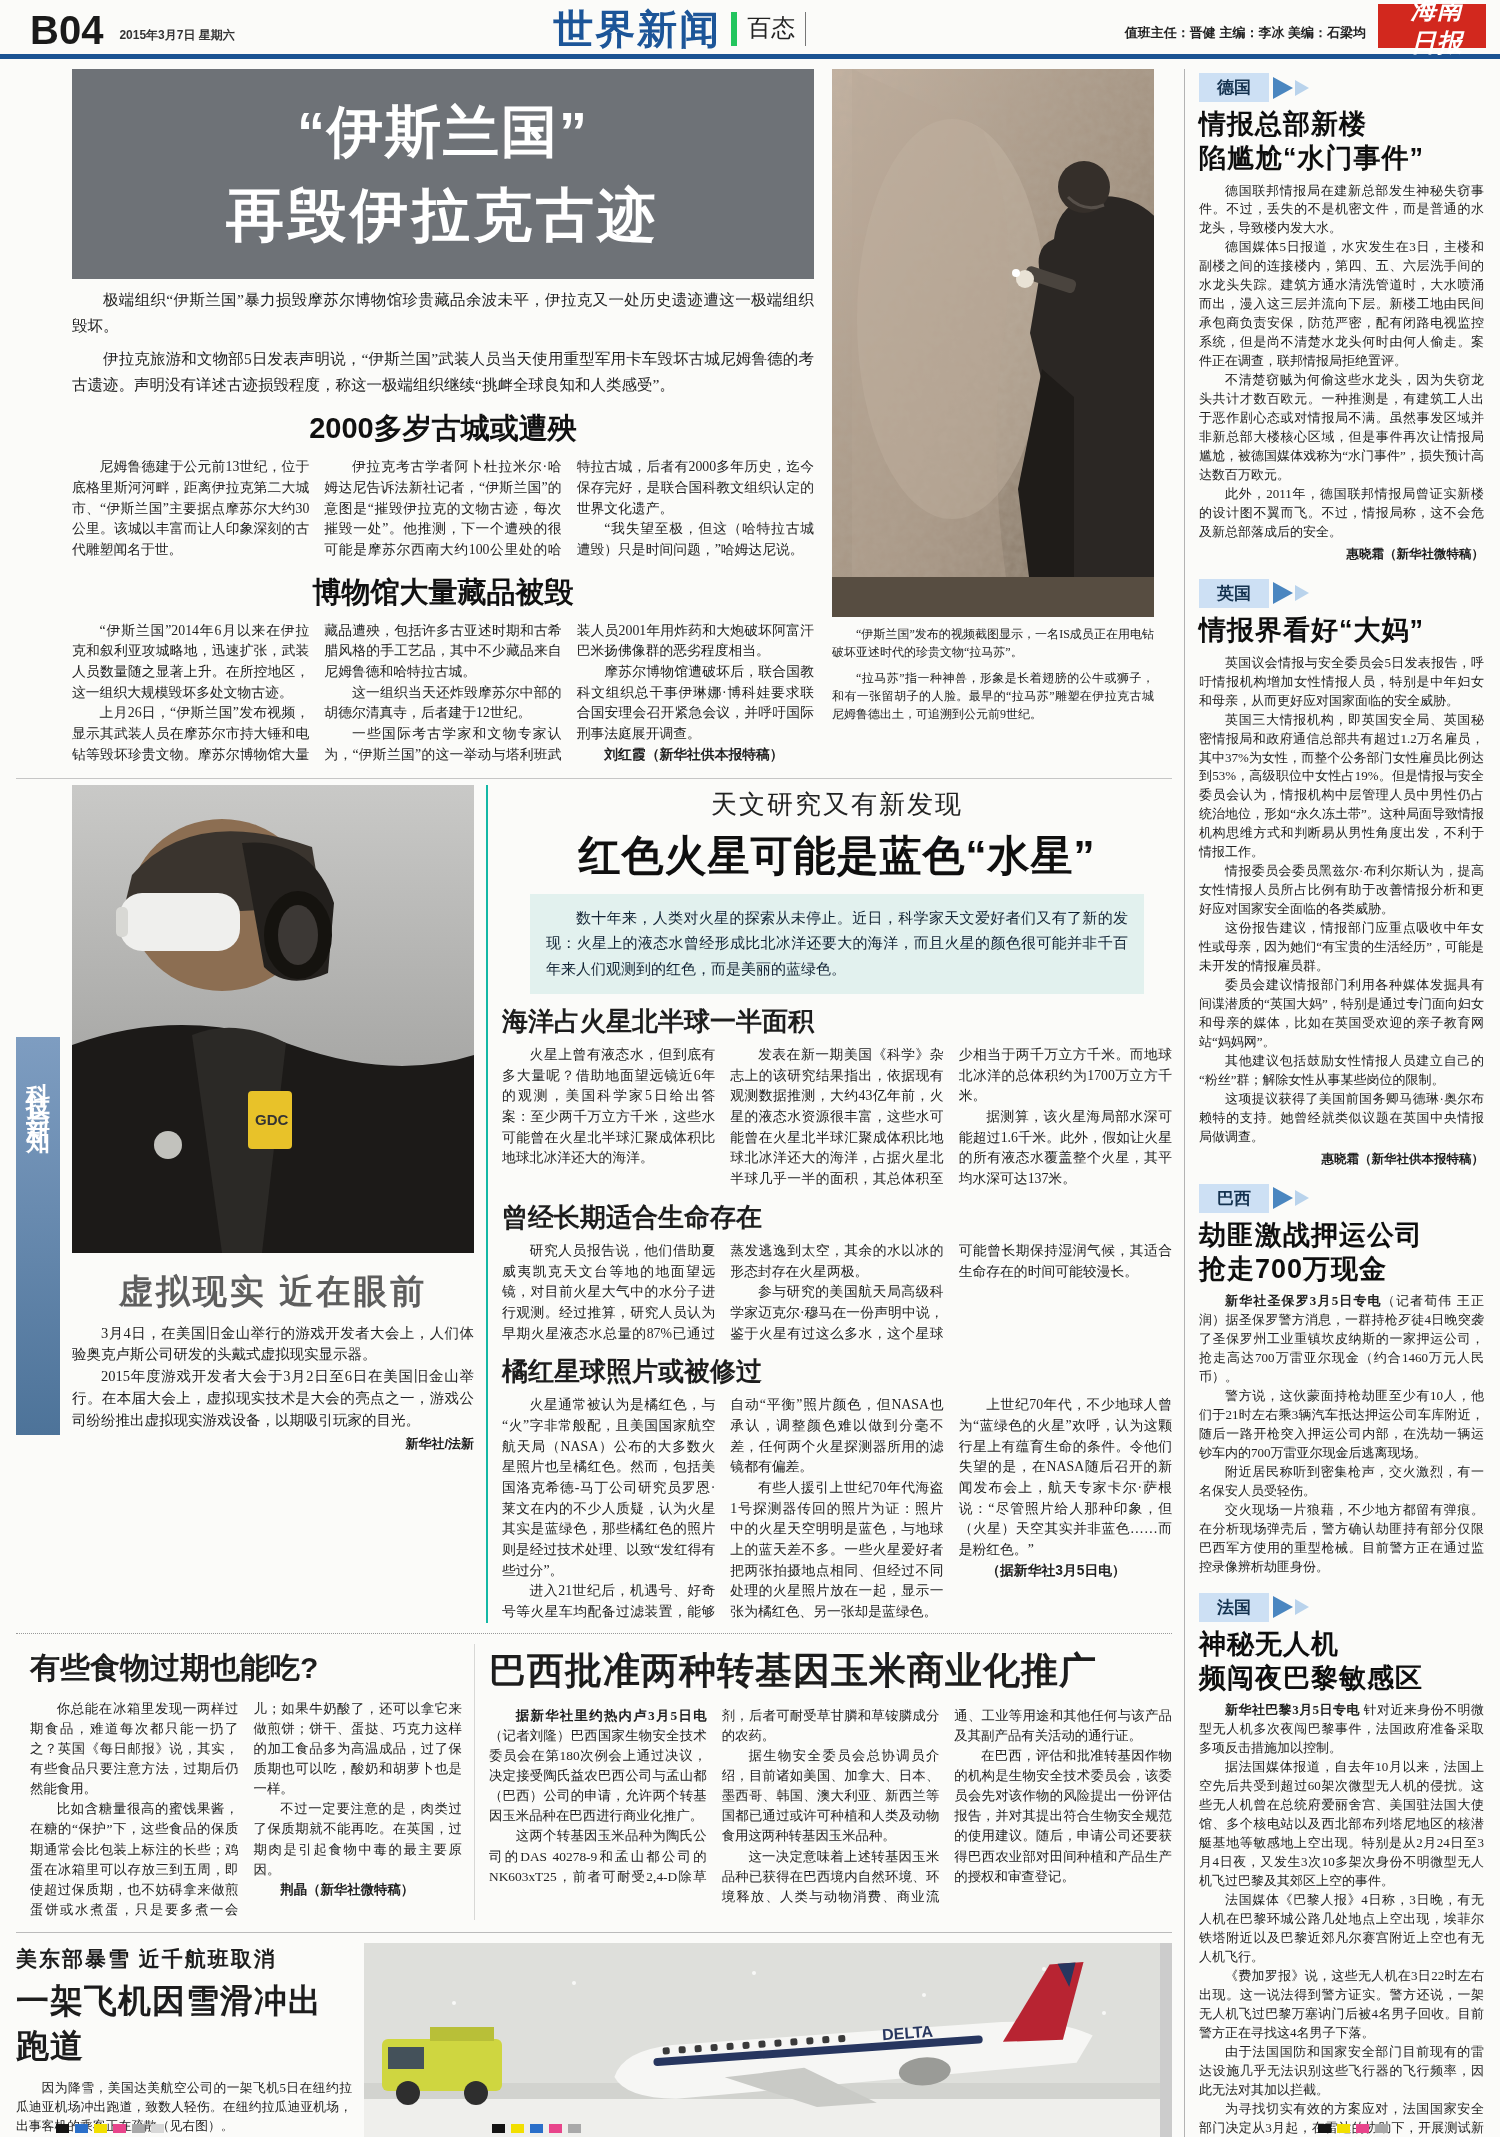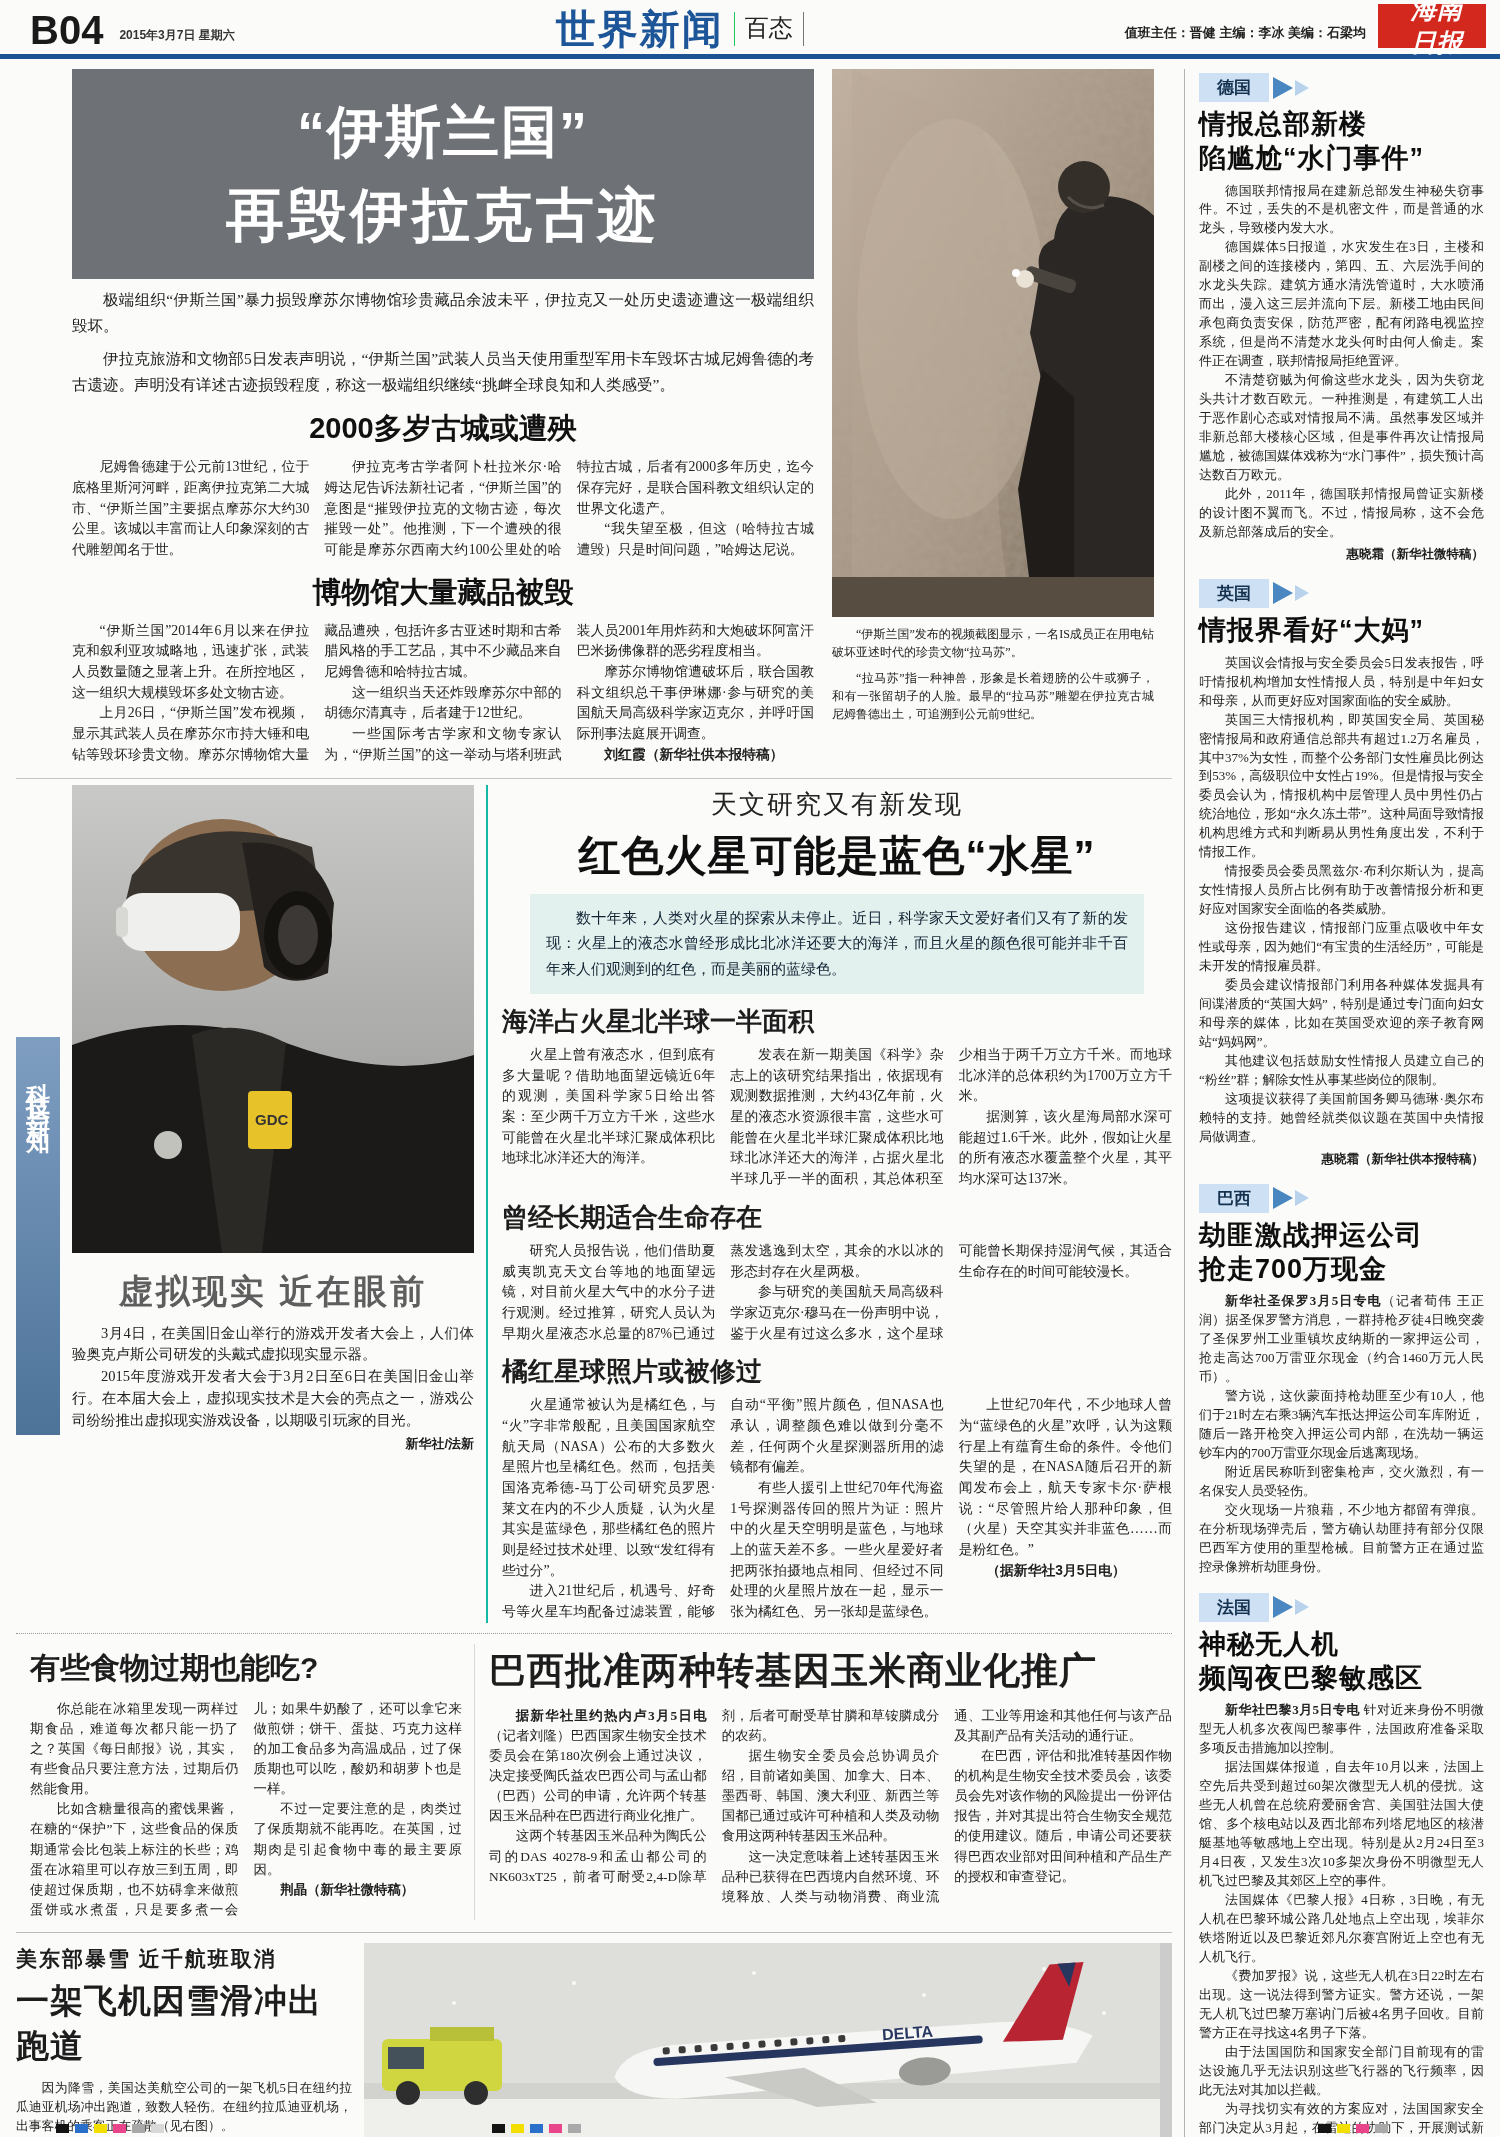--- a/index.html
+++ b/index.html
@@ -5,21 +5,21 @@
   * { margin:0; padding:0; box-sizing:border-box; }
   html,body { background:#e9e9e6; }
   .page { width:1500px; height:2137px; margin:0 auto; background:#fbfbf9; position:relative;
           overflow:hidden; font-family:"Liberation Serif", serif; color:#1d1d1d; }
   
   .masthead { display:flex; align-items:flex-end; padding:8px 14px 4px 30px; height:52px; }
   .pagenum { font-family:"Liberation Sans",sans-serif; font-weight:bold; font-size:40px; line-height:.9; color:#1a1a1a; }
   .m-date { font-family:"Liberation Sans",sans-serif; font-size:12px; font-weight:bold; color:#333; margin:0 0 4px 16px; }
   .m-center { flex:1; display:flex; align-items:flex-end; justify-content:center; gap:10px; }
   .m-section { font-family:"Liberation Sans",sans-serif; font-weight:900; font-size:40px; line-height:.95; color:#1c5598; letter-spacing:2px; }
-  .m-sub { font-family:"Liberation Sans",sans-serif; font-size:24px; color:#222; padding:0 10px 2px 10px; border-left:1px solid #22c55e; border-right:1px solid #777; margin-bottom:2px; }
+  .m-sub { font-family:"Liberation Sans",sans-serif; font-size:24px; color:#222; padding:0 10px 2px 10px; border-left:6px solid #22c55e; border-right:1px solid #777; margin-bottom:2px; }
   .m-credits { font-family:"Liberation Sans",sans-serif; font-size:13px; font-weight:bold; color:#222; margin:0 12px 6px 0; }
   .m-logo { width:108px; height:44px; background:#d2281e; color:#fff; display:flex; align-items:center; justify-content:center;
             font-family:"Liberation Serif",serif; font-style:italic; font-weight:bold; font-size:25px; letter-spacing:1px;padding-left:33px; }
   .head-rule { height:5px; background:#1b5393; margin:2px 0 0 0; }
   
   .content { display:flex; padding:10px 14px 0 16px; gap:12px; }
   .main { width:1156px; }
   .sidebar { flex:1; border-left:1px solid #b3b3b3; padding:4px 2px 0 14px; }
   p.body { font-size:13.8px; line-height:1.5; text-align:justify; text-indent:2em; color:#222; }
   .byl { font-family:"Liberation Sans",sans-serif; font-weight:bold; font-size:13px; text-align:right; margin-top:4px; }
@@ -128,21 +128,21 @@
               <p class="body">尼姆鲁德建于公元前13世纪，位于底格里斯河河畔，距离伊拉克第二大城市、“伊斯兰国”主要据点摩苏尔大约30公里。该城以丰富而让人印象深刻的古代雕塑闻名于世。</p>
               <p class="body">伊拉克考古学者阿卜杜拉米尔·哈姆达尼告诉法新社记者，“伊斯兰国”的意图是“摧毁伊拉克的文物古迹，每次摧毁一处”。他推测，下一个遭殃的很可能是摩苏尔西南大约100公里处的哈特拉古城，后者有2000多年历史，迄今保存完好，是联合国科教文组织认定的世界文化遗产。</p>
               <p class="body">“我失望至极，但这（哈特拉古城遭毁）只是时间问题，”哈姆达尼说。</p>
             </div>
             <h2 class="sec">博物馆大量藏品被毁</h2>
             <div class="cols3">
               <p class="body">“伊斯兰国”2014年6月以来在伊拉克和叙利亚攻城略地，迅速扩张，武装人员数量随之显著上升。在所控地区，这一组织大规模毁坏多处文物古迹。</p>
               <p class="body">上月26日，“伊斯兰国”发布视频，显示其武装人员在摩苏尔市持大锤和电钻等毁坏珍贵文物。摩苏尔博物馆大量藏品遭殃，包括许多古亚述时期和古希腊风格的手工艺品，其中不少藏品来自尼姆鲁德和哈特拉古城。</p>
               <p class="body">这一组织当天还炸毁摩苏尔中部的胡德尔清真寺，后者建于12世纪。</p>
               <p class="body">一些国际考古学家和文物专家认为，“伊斯兰国”的这一举动与塔利班武装人员2001年用炸药和大炮破坏阿富汗巴米扬佛像群的恶劣程度相当。</p>
-              <p class="body">摩苏尔博物馆遭破坏后，联合国教科文组织总干事伊琳娜·参与研究的美国航天局高级科学家迈克尔，并呼吁国际刑事法庭展开调查。</p>
+              <p class="body">摩苏尔博物馆遭破坏后，联合国教科文组织总干事伊琳娜·博科娃要求联合国安理会召开紧急会议，并呼吁国际刑事法庭展开调查。</p>
               <p class="body byl-in">刘红霞（新华社供本报特稿）</p>
             </div>
           </div>
           <div class="is-col-r">
             <div class="photo is-photo">
               <svg width="322" height="548" viewBox="0 0 322 548">
                 <defs>
                   <linearGradient id="stone" x1="0" y1="0" x2="1" y2="1">
                     <stop offset="0" stop-color="#c5b3a2"></stop>
                       <stop offset=".55" stop-color="#a2917f"></stop>

